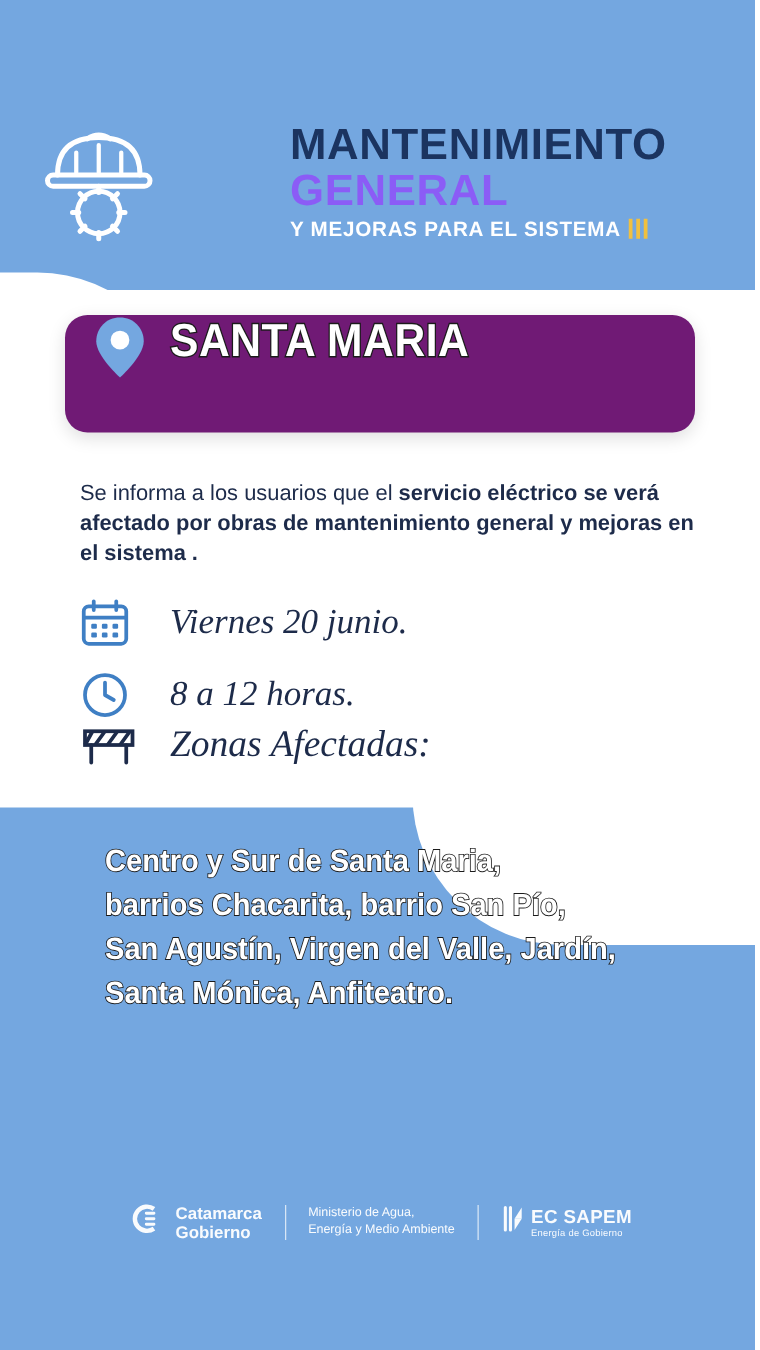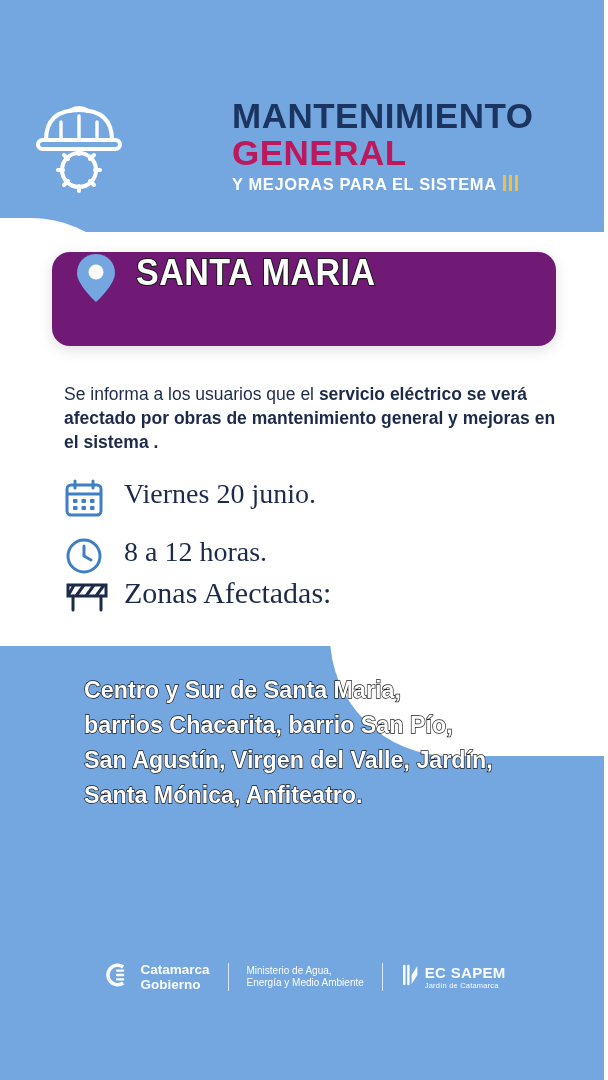--- a/index.html
+++ b/index.html
@@ -53,21 +53,21 @@
     letter-spacing: 0.5px;
     line-height: 36px;
     color: #1b3460;
     font-family: "Liberation Sans", sans-serif;
   }
   .hdr-line2 {
     font-size: 35px;
     font-weight: bold;
     letter-spacing: 0.5px;
     line-height: 38px;
-    color: #be185d;
+    color: #8b5cf6;
   }
   .hdr-sub-row {
     display: flex;
     align-items: flex-start;
     gap: 6px;
     margin-top: 3px;
   }
   .hdr-line3 {
     font-size: 16.5px;
     font-weight: bold;
@@ -116,21 +116,23 @@
     font-size: 17.5px;
     line-height: 24px;
     color: #1d2b4a;
   }
   .body-text b { font-weight: bold; }
   .body-text .lead { font-weight: normal; }
 
   .info-row {
     position: absolute;
     display: flex;
-    gap: 20px;
+    align-items: center;
+    gap: 32px;
+    font-style: italic;
   }
   .row-date { left: 64px; top: 478px; }
   .row-time { left: 64px; top: 536px; }
   .row-zones { left: 64px; top: 576px; }
 
   .info-icon { width: 40px; height: 40px; flex: 0 0 auto; }
   .info-label {
     font-size: 28px;
     color: #1d2b4a;
     font-family: "Liberation Serif", serif;
@@ -343,19 +345,19 @@
     <div class="foot-sapem">
       <span>
         <svg viewBox="0 0 22 26" width="18" height="22">
           <path d="M4 2 L4 24 M9 2 L9 24" stroke="#ffffff" stroke-width="3" stroke-linecap="round"></path>
           <path d="M13 13 L20 2 L20 13 Z" fill="#ffffff"></path>
           <path d="M20 13 L13 24 L13 13 Z" fill="#ffffff"></path>
         </svg>
       </span>
       <span class="foot-sapem-text">
         <div class="s1">EC SAPEM</div>
-        <div class="s2">Jardín de Catamarca</div>
+        <div class="s2">Energía de Gobierno</div>
       </span>
     </div>
 
   </div>
 
 </div>
 
 </body></html>

